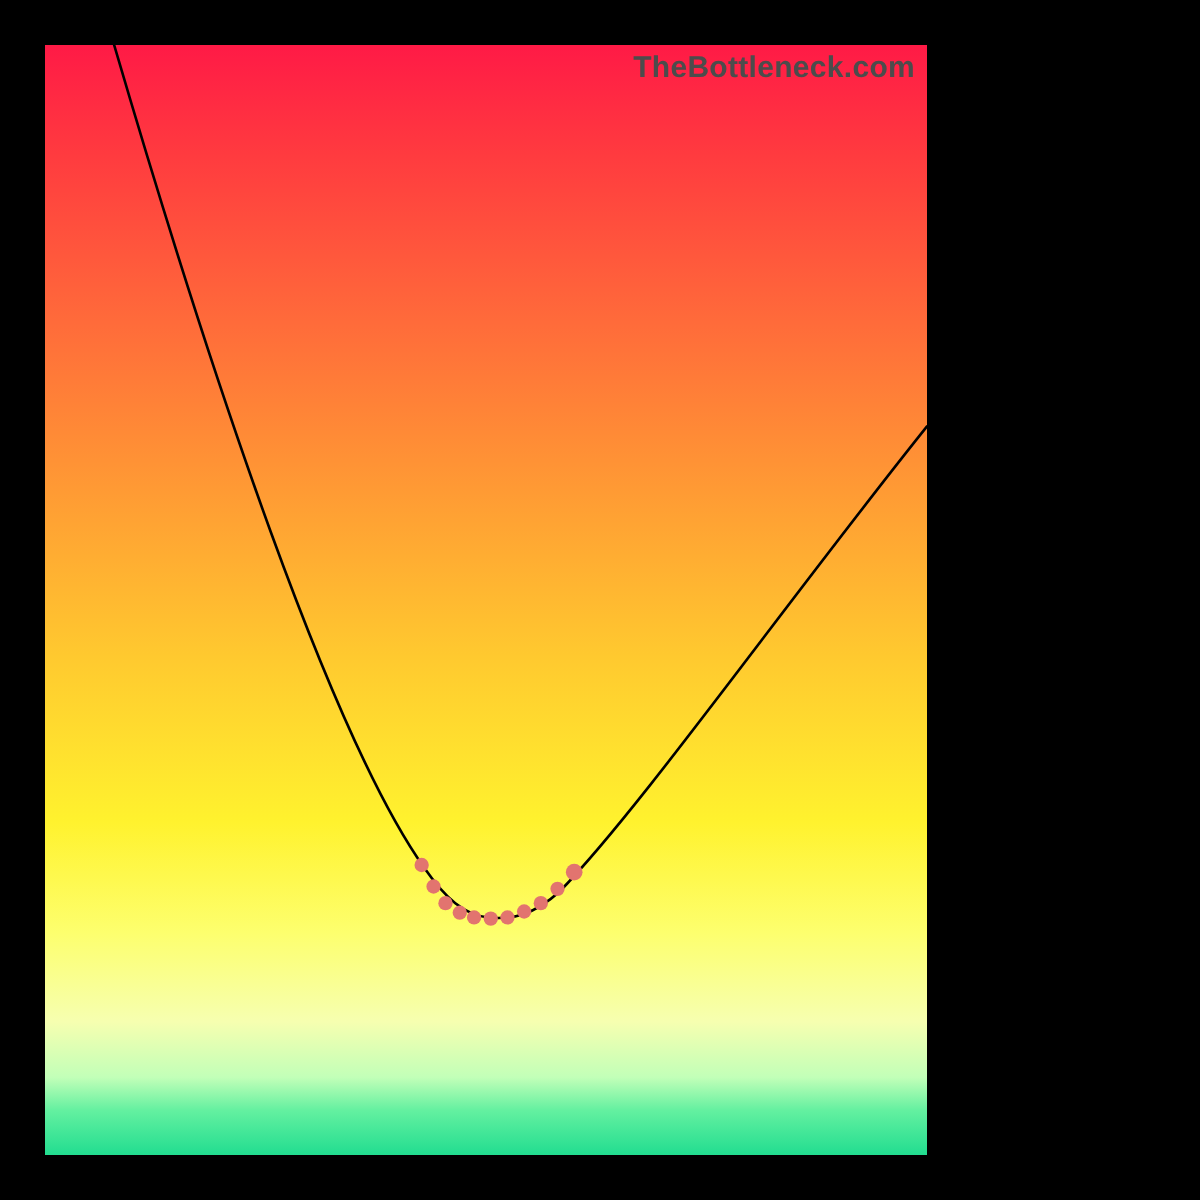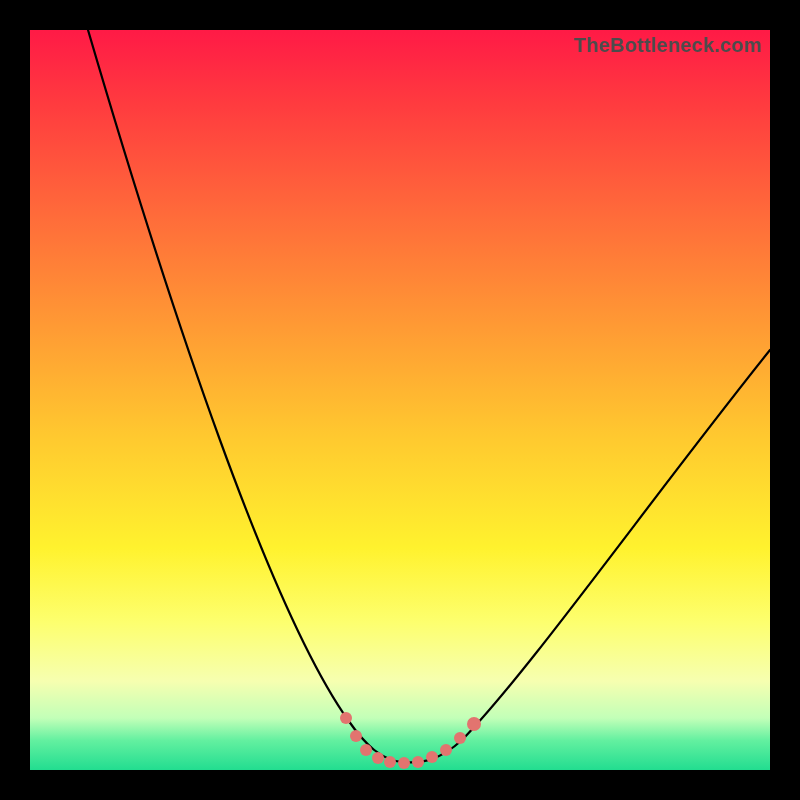--- a/index.html
+++ b/index.html
@@ -16,21 +16,21 @@
     top: 0;
     left: 0;
     width: 800px;
     height: 800px;
     background: #000;
   }
   .plot-area {
     position: absolute;
     top: 30px;
     left: 30px;
-    width: 740px;
+    width: 588px;
     height: 740px;
     overflow: hidden;
   }
   .gradient {
     position: absolute;
     inset: 0;
     background: linear-gradient(
       to bottom,
       #ff1a46 0%,
       #ff3b3f 10%,

